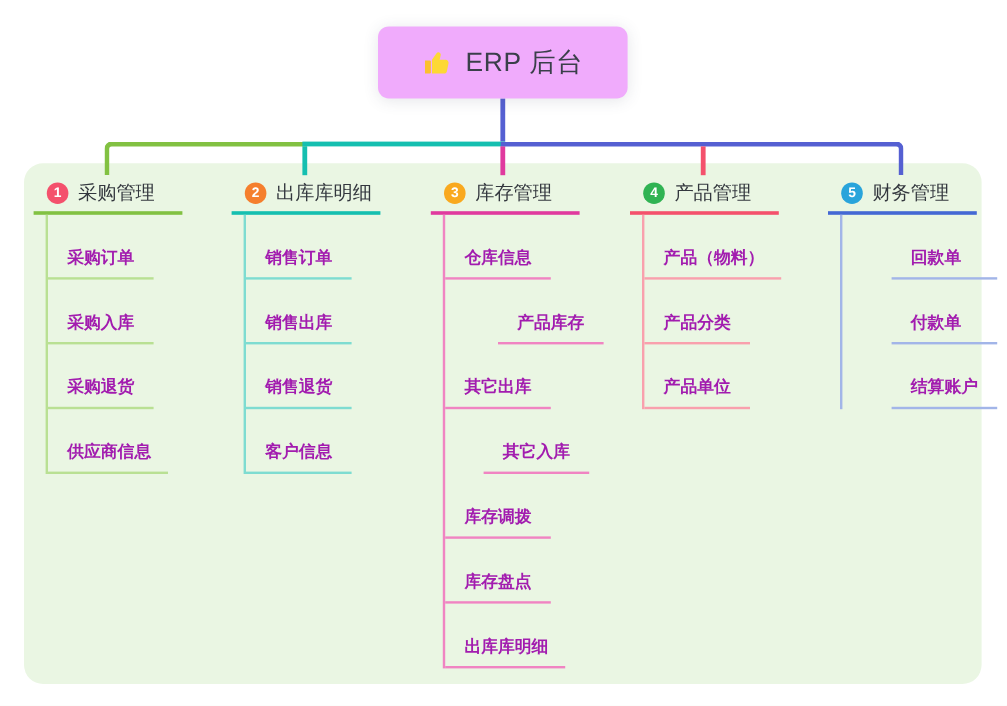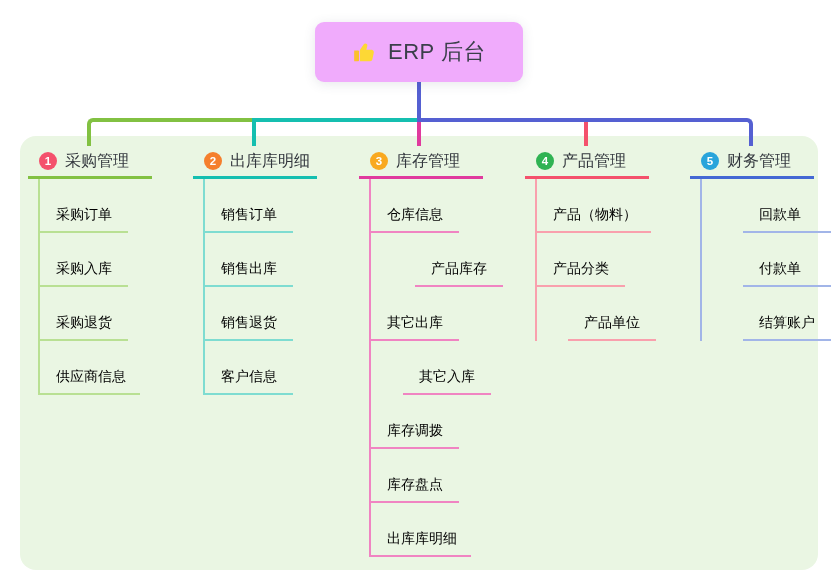--- a/index.html
+++ b/index.html
@@ -11,21 +11,21 @@
   .thumb-icon{width:26px;height:26px;display:inline-block;}
   .conn{position:absolute;box-sizing:border-box;}
   .branch-col{position:absolute;top:146px;}
   .branch-header{box-sizing:border-box;width:124px;height:33px;display:flex;align-items:center;padding-left:11px;gap:8px;}
   .badge{width:18px;height:18px;border-radius:50%;color:#ffffff;font-size:11.5px;font-weight:bold;
     display:flex;align-items:center;justify-content:center;flex:0 0 auto;}
   .branch-title{font-size:16px;color:#33373e;white-space:nowrap;}
   .items-wrap{margin-left:10px;border-left:2px solid;}
   .leaf-item{box-sizing:border-box;height:54px;display:flex;align-items:flex-end;
     padding:0 14px 7px 16px;border-bottom:2px solid;width:max-content;min-width:88px;
-    font-size:14px;color:#000000;white-space:nowrap;}
+    font-size:14px;color:#a21caf;white-space:nowrap;font-weight:bold;}
 </style>
 </head>
 <body>
 
 <div id="canvas">
   <div id="panel"></div>
 
   <div id="connectors">
       <div class="conn" style="left: 417px; top: 82px; width: 4px; height: 36px; background: rgb(85, 96, 210);"></div>
       <div class="conn" style="left: 87px; top: 118px; width: 169px; height: 28px; border-top: 4px solid rgb(130, 193, 66); border-left: 4px solid rgb(130, 193, 66); border-top-left-radius: 6px;"></div>
@@ -87,21 +87,21 @@
         </div>
       </div>
       <div class="branch-col" style="left: 525px;">
         <div class="branch-header" style="border-bottom: 3px solid rgb(244, 81, 108);">
           <span class="badge" style="background: rgb(48, 179, 83);">4</span>
           <span class="branch-title">产品管理</span>
         </div>
         <div class="items-wrap" style="border-left-color: rgb(249, 160, 173);">
           <div class="leaf-item" style="border-bottom-color: rgb(249, 160, 173);">产品（物料）</div>
           <div class="leaf-item" style="border-bottom-color: rgb(249, 160, 173);">产品分类</div>
-          <div class="leaf-item" style="border-bottom-color: rgb(249, 160, 173); margin-left: 31px;">产品单位</div>
+          <div class="leaf-item" style="border-bottom-color: rgb(249, 160, 173);">产品单位</div>
         </div>
       </div>
       <div class="branch-col" style="left: 690px;">
         <div class="branch-header" style="border-bottom: 3px solid rgb(68, 104, 212);">
           <span class="badge" style="background: rgb(41, 164, 219);">5</span>
           <span class="branch-title">财务管理</span>
         </div>
         <div class="items-wrap" style="border-left-color: rgb(162, 181, 232); padding-left: 41px;">
           <div class="leaf-item" style="border-bottom-color: rgb(162, 181, 232);">回款单</div>
           <div class="leaf-item" style="border-bottom-color: rgb(162, 181, 232);">付款单</div>

